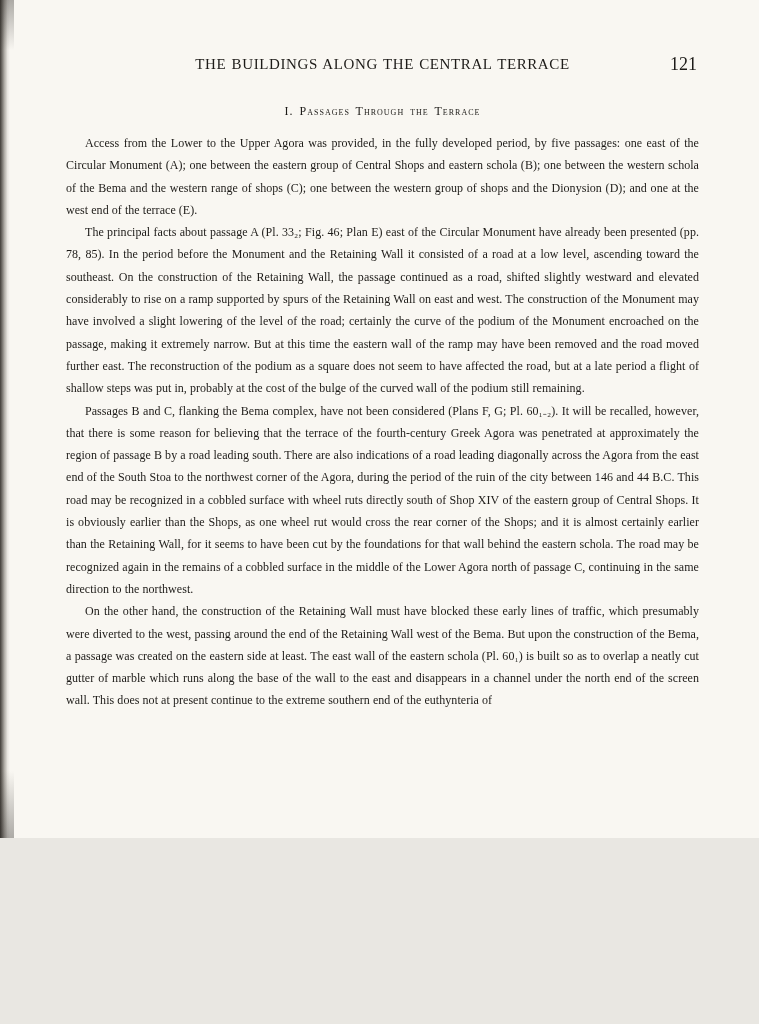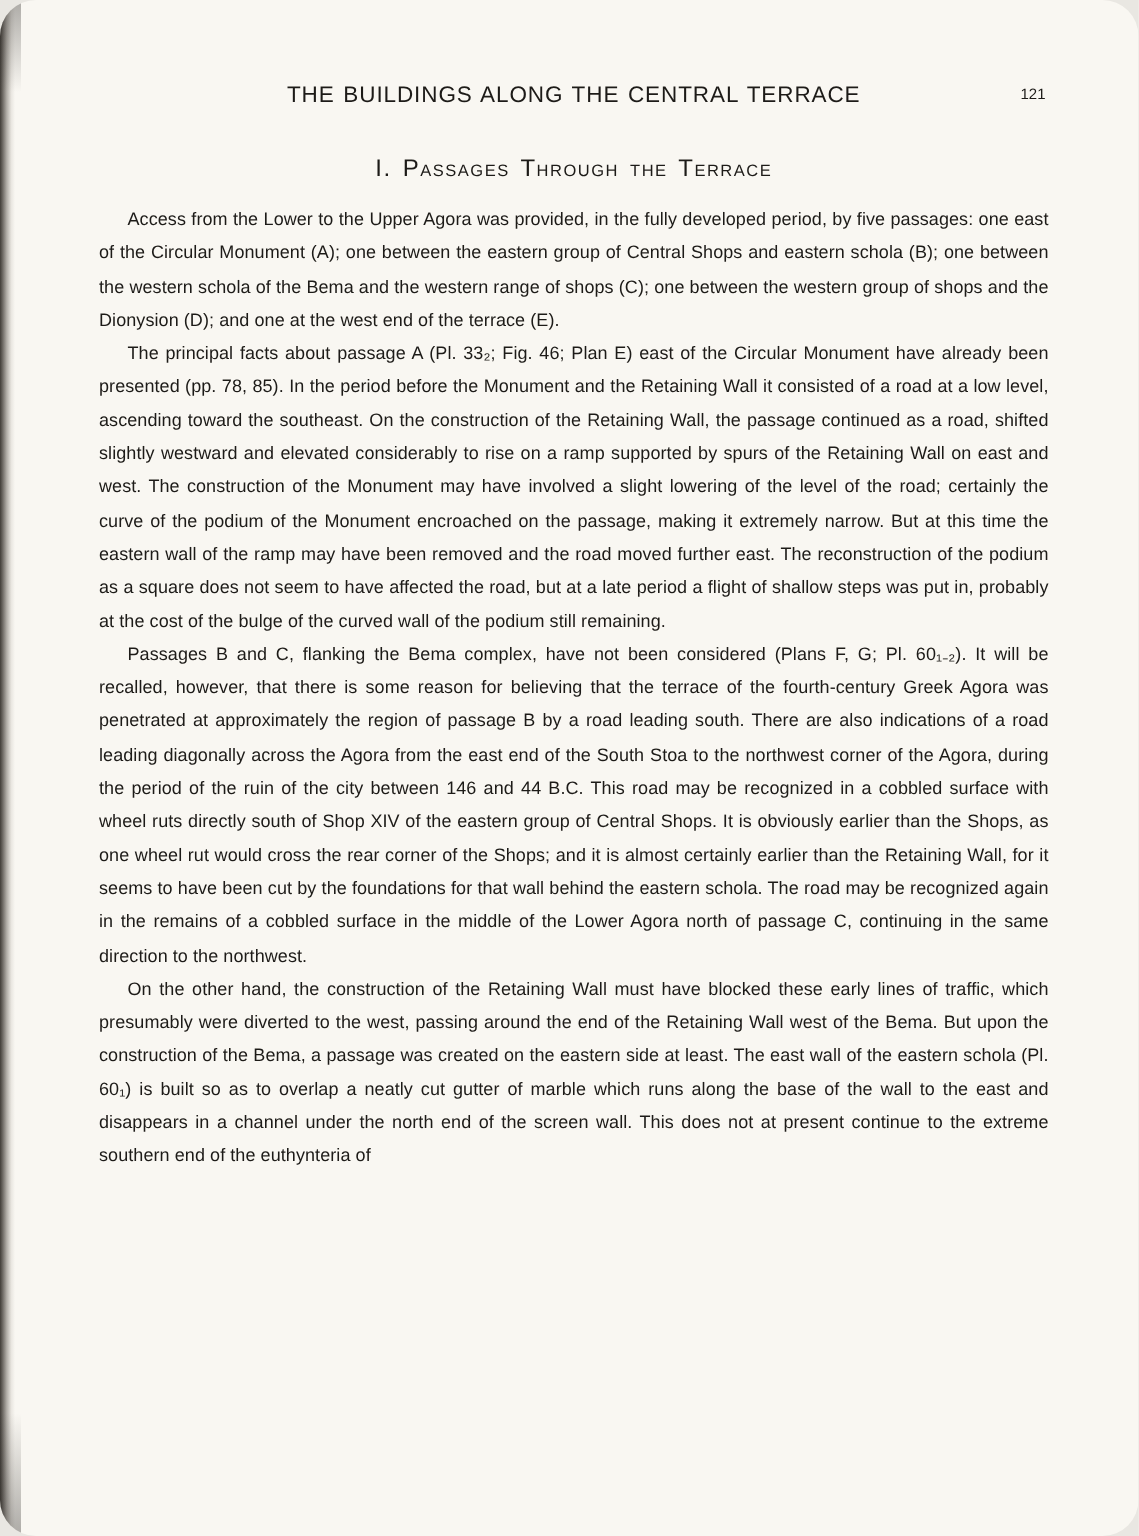--- a/index.html
+++ b/index.html
@@ -7,28 +7,27 @@
     --ink:#1d1b18;
   }
   html,body{
     margin:0;
     padding:0;
     background:#e9e7e2;
   }
   .page{
     position:relative;
     width:759px;
-    height:1024px;
+    height:838px;
     margin:0 auto;
     background:var(--paper);
     color:var(--ink);
-    font-family:Liberation Sans, sans-serif;
+    font-family:Liberation Serif, serif;
     overflow:hidden;
     box-sizing:border-box;
-    border-radius:24px;
   }
   .scan-edge{
     position:absolute;
     left:0; top:0; bottom:0;
     width:10px;
     background:linear-gradient(to right, rgba(44,40,35,0.9) 0%, rgba(90,84,76,0.45) 45%, rgba(140,132,122,0.15) 75%, rgba(0,0,0,0) 100%);
     pointer-events:none;
   }
   .scan-edge-vert{
     position:absolute;
@@ -54,26 +53,26 @@
     text-align:center;
     font-size:15px;
     letter-spacing:0.6px;
     word-spacing:1px;
     white-space:nowrap;
   }
   .page-number{
     position:absolute;
     right:2px;
     top:0;
-    font-size:10px;
+    font-size:18px;
   }
   .section-heading{
     margin:30px 0 13px 0;
     text-align:center;
-    font-size:16px;
+    font-size:12px;
     font-weight:normal;
     font-variant:small-caps;
     letter-spacing:1px;
     word-spacing:2px;
   }
   .body-para{
     margin:0;
     font-size:12px;
     line-height:22.3px;
     text-align:justify;

